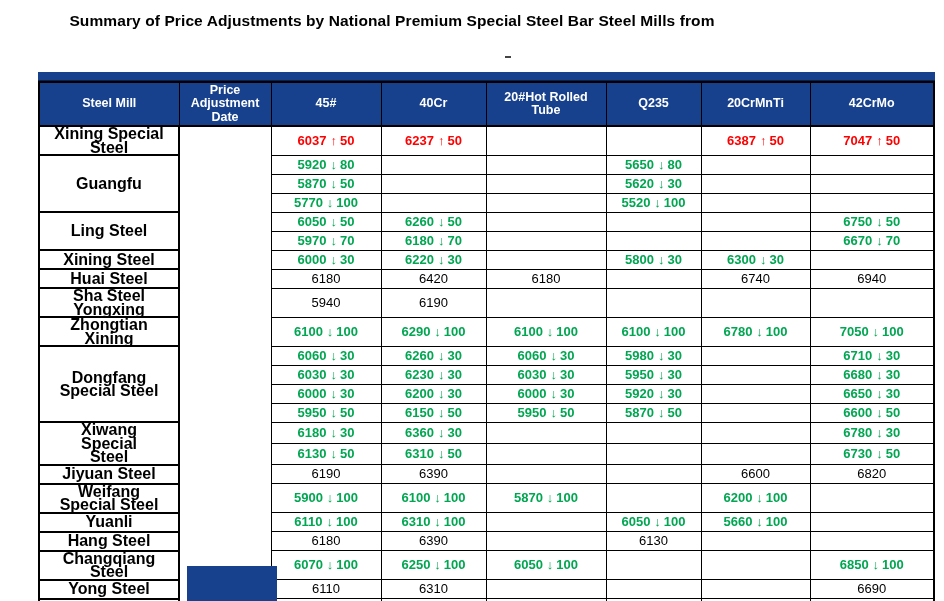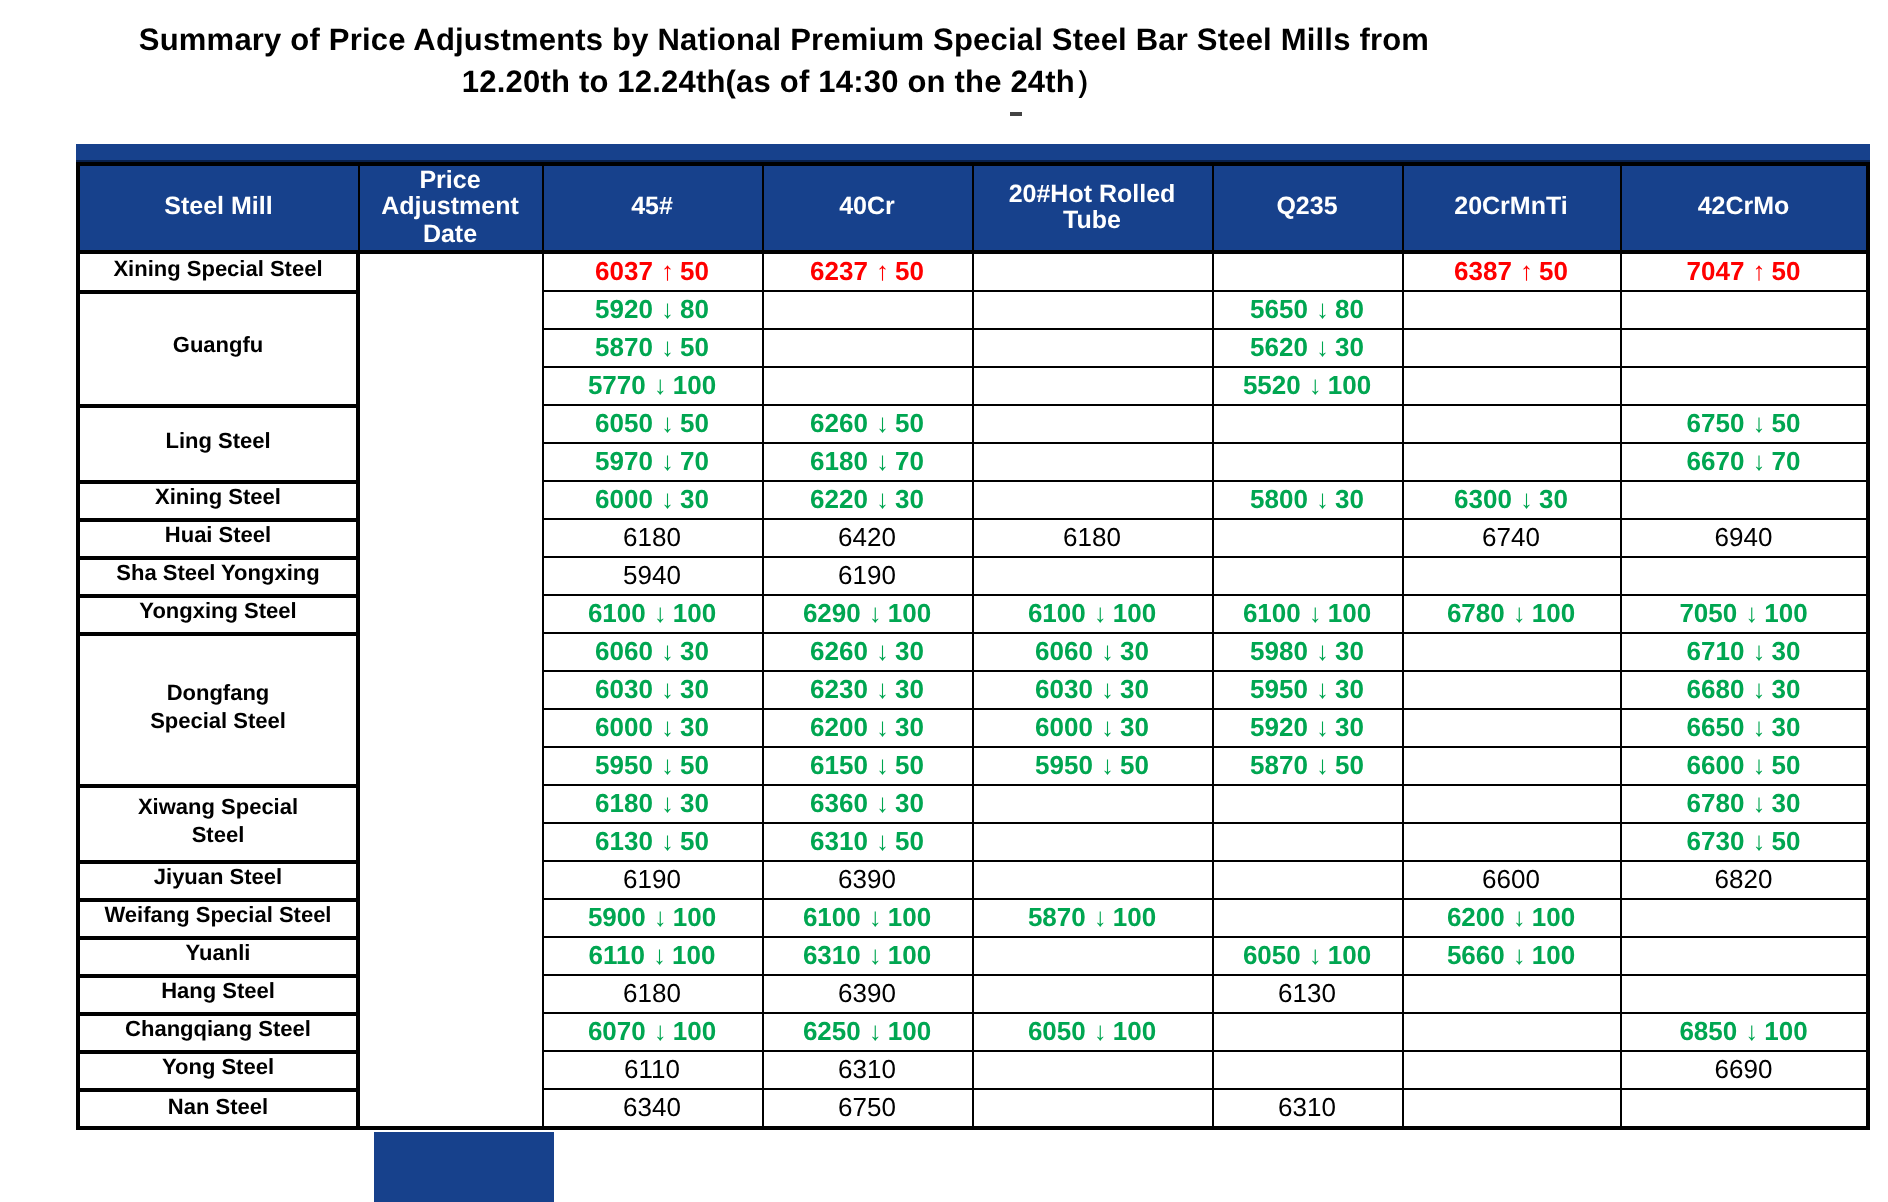--- a/index.html
+++ b/index.html
@@ -18,36 +18,35 @@
   table,td,th{border:1px solid #000;}
   table{border-width:2px;}
   thead th{
     background:var(--navy,#17418C);color:#fff;font-weight:bold;font-size:12.5px;
     height:42px;text-align:center;vertical-align:middle;padding:0 2px;line-height:13.5px;
     border-bottom:2px solid #000;
   }
   tbody tr{height:19px;}
   td{text-align:center;vertical-align:middle;padding:0;font-size:13px;line-height:18px;}
   td.mill{
-    font-weight:bold;font-size:11px;line-height:13.5px;white-space:pre-line;
+    font-weight:bold;font-size:16px;line-height:13.5px;white-space:pre-line;
     border-width:2px;padding:0 12px;
   }
   td.datecell{border-width:2px 1px 2px 2px;}
   td.val.plain{color:#000;font-weight:400;}
   td.val.up{color:var(--up,#FF0000);font-weight:bold;}
   td.val.down{color:var(--down,#00A651);font-weight:bold;}
   td .arr{margin:0 3px 0 4px;font-weight:bold;}
   .bottom-blue{position:absolute;top:566px;left:187px;width:90px;height:35px;background:var(--navy,#17418C);}
 </style>
 </head>
 <body>
 
 <div class="title">
   <div>Summary of Price Adjustments by National Premium Special Steel Bar Steel Mills from</div>
-  <div>12.20th to 12.24th(as of 14:30 on the 24th）</div>
 </div>
 <div class="title-dash"></div>
 
 <div class="tblwrap">
   <div class="topband"></div>
   <table>
     <colgroup>
       <col style="width:140px">
         <col style="width:92px">
         <col style="width:110px">
@@ -143,21 +142,21 @@
         <tr>
           <td class="mill" rowspan="1">Sha Steel Yongxing</td>
           <td class="val plain"><span>5940</span></td>
           <td class="val plain"><span>6190</span></td>
           <td></td>
           <td></td>
           <td></td>
           <td></td>
         </tr>
         <tr>
-          <td class="mill" rowspan="1">Yongxing Steel</td>
+          <td class="mill" rowspan="1">Zhongtian Xining</td>
           <td class="val down"><span>6100</span><span class="arr">↓</span><span>100</span></td>
           <td class="val down"><span>6290</span><span class="arr">↓</span><span>100</span></td>
           <td class="val down"><span>6100</span><span class="arr">↓</span><span>100</span></td>
           <td class="val down"><span>6100</span><span class="arr">↓</span><span>100</span></td>
           <td class="val down"><span>6780</span><span class="arr">↓</span><span>100</span></td>
           <td class="val down"><span>7050</span><span class="arr">↓</span><span>100</span></td>
         </tr>
         <tr>
           <td class="mill" rowspan="4">Dongfang
 Special Steel</td>

